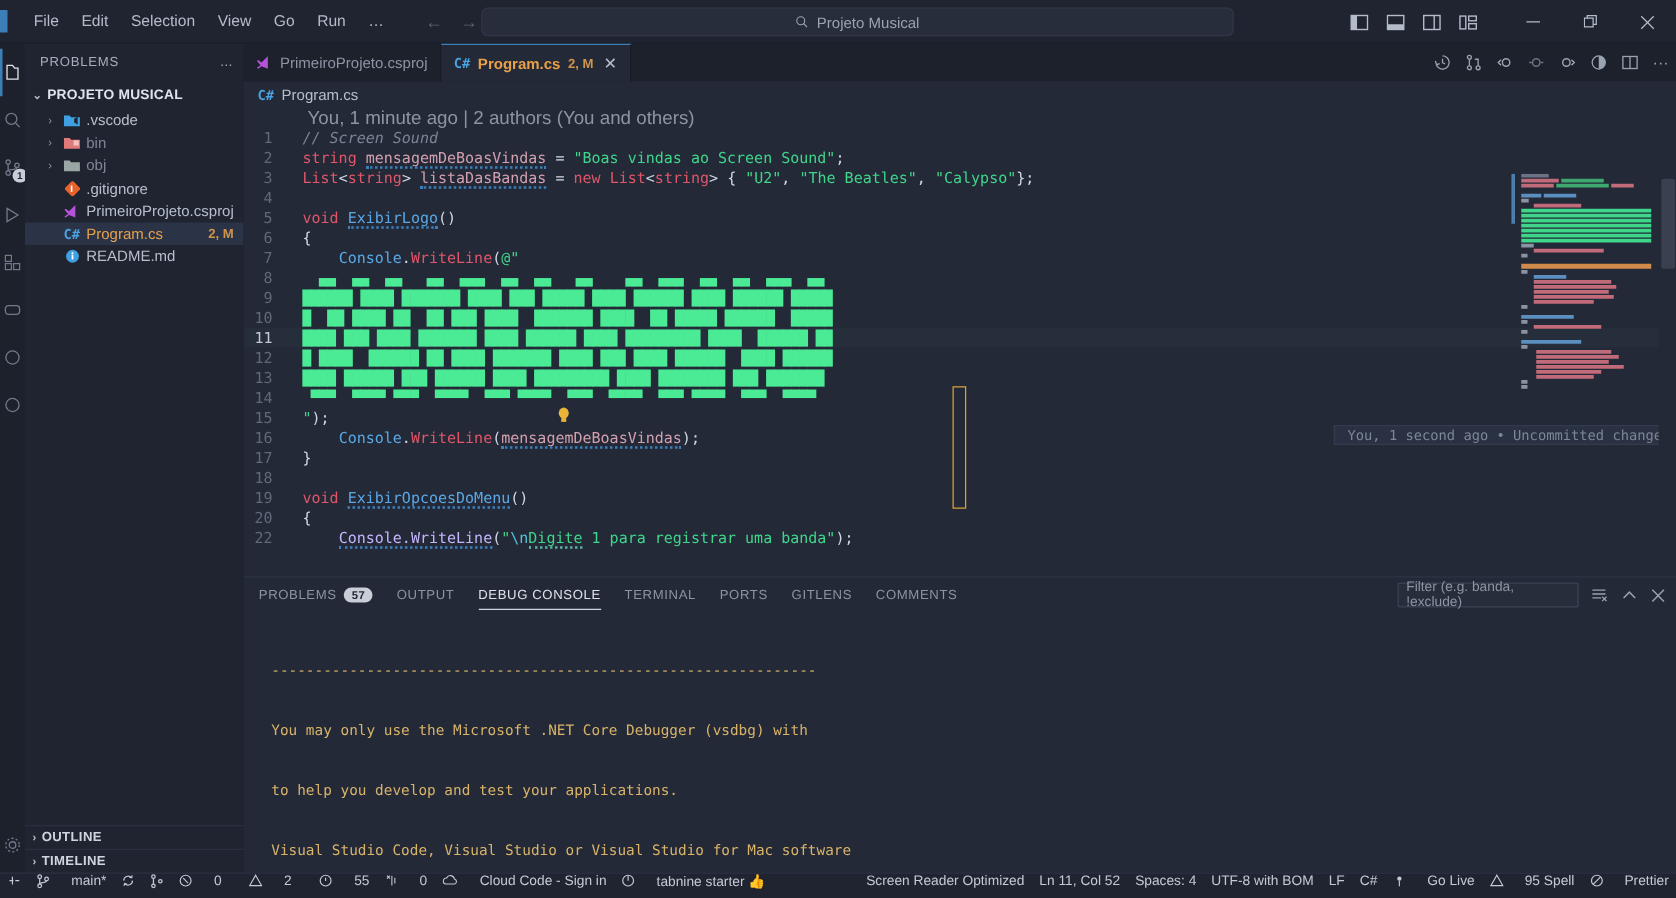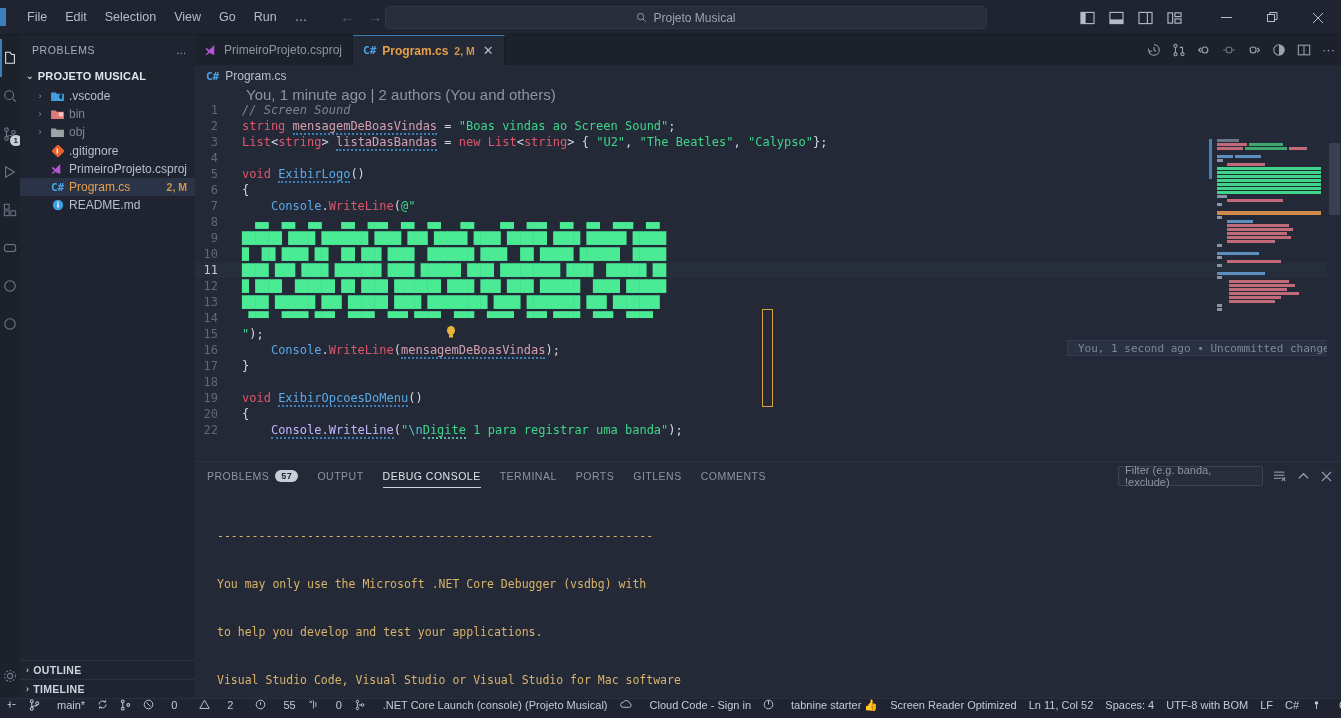--- a/index.html
+++ b/index.html
@@ -884,29 +884,20 @@
         </svg>
       <span>55</span>
     </div>
     <div class="sbi">
       <svg width="11" height="11" viewBox="0 0 14 14">
           <path d="M2 2l3 3M5 2L2 5M7 2v10M10 4v6" stroke="#c3cad6" stroke-width="1.1" fill="none"></path>
         </svg>
       <span>0</span>
     </div>
     <div class="sbi">
-      <svg width="12" height="12" viewBox="0 0 14 14">
-          <circle cx="4" cy="3" r="1.5" fill="none" stroke="#c3cad6" stroke-width="1.1"></circle>
-          <circle cx="4" cy="11" r="1.5" fill="none" stroke="#c3cad6" stroke-width="1.1"></circle>
-          <circle cx="10" cy="7" r="1.5" fill="none" stroke="#c3cad6" stroke-width="1.1"></circle>
-          <path d="M4 4.5v5M8.6 7H5.4" fill="none" stroke="#c3cad6" stroke-width="1.1"></path>
-        </svg>
-      <span>.NET Core Launch (console) (Projeto Musical)</span>
-    </div>
-    <div class="sbi">
       <svg width="13" height="10" viewBox="0 0 16 11">
           <path d="M3.5 9.5a3 3 0 0 1 .6-6 4 4 0 0 1 7.6 1 2.6 2.6 0 0 1 .3 5z" fill="none" stroke="#c3cad6" stroke-width="1.1"></path>
         </svg>
       <span>Cloud Code - Sign in</span>
     </div>
     <div class="sbi">
       <svg width="11" height="11" viewBox="0 0 14 14">
           <circle cx="7" cy="7" r="5.5" fill="none" stroke="#c3cad6" stroke-width="1.2"></circle>
           <line x1="7" y1="2" x2="7" y2="7" stroke="#c3cad6" stroke-width="1.2"></line>
         </svg>

